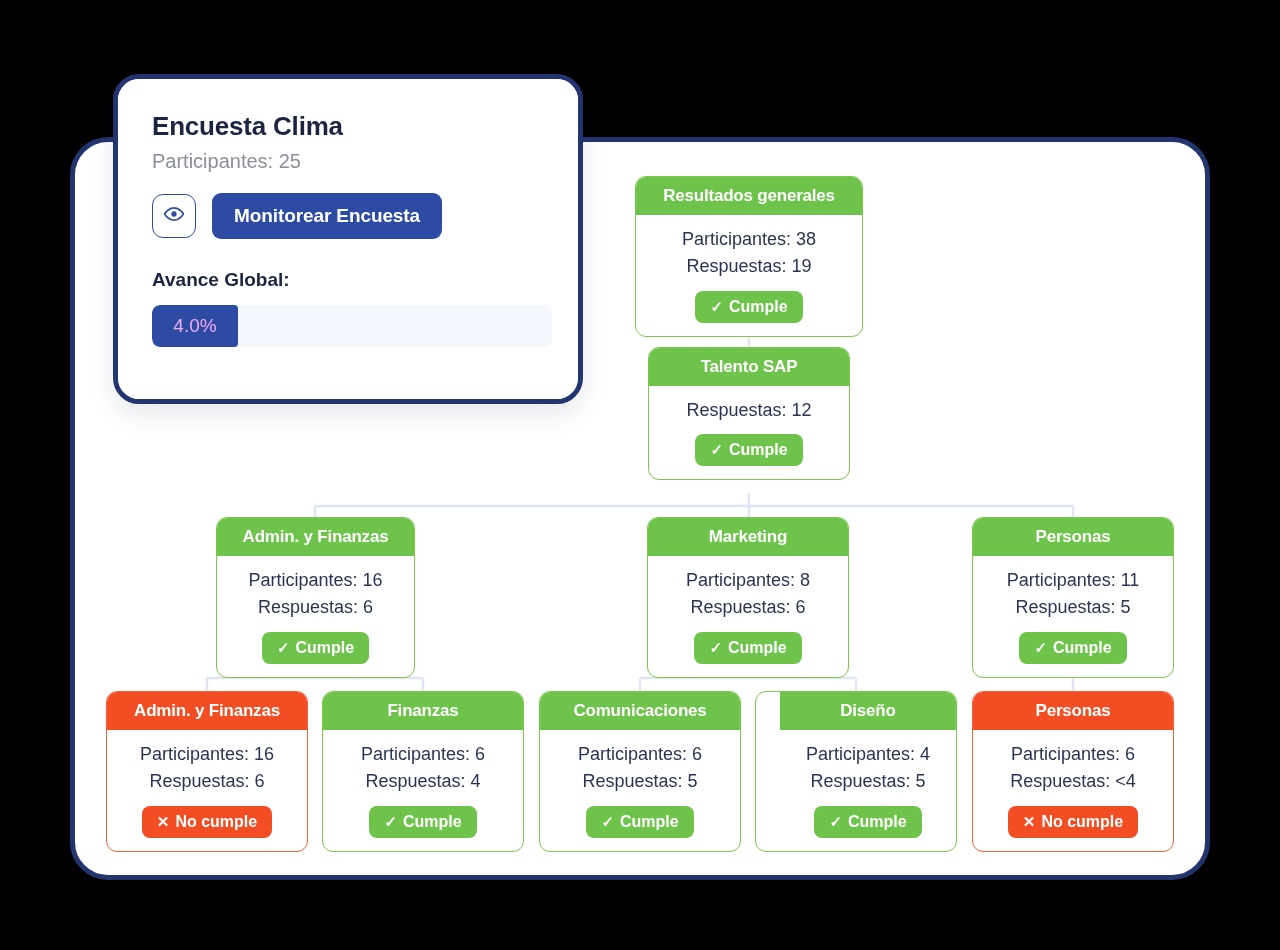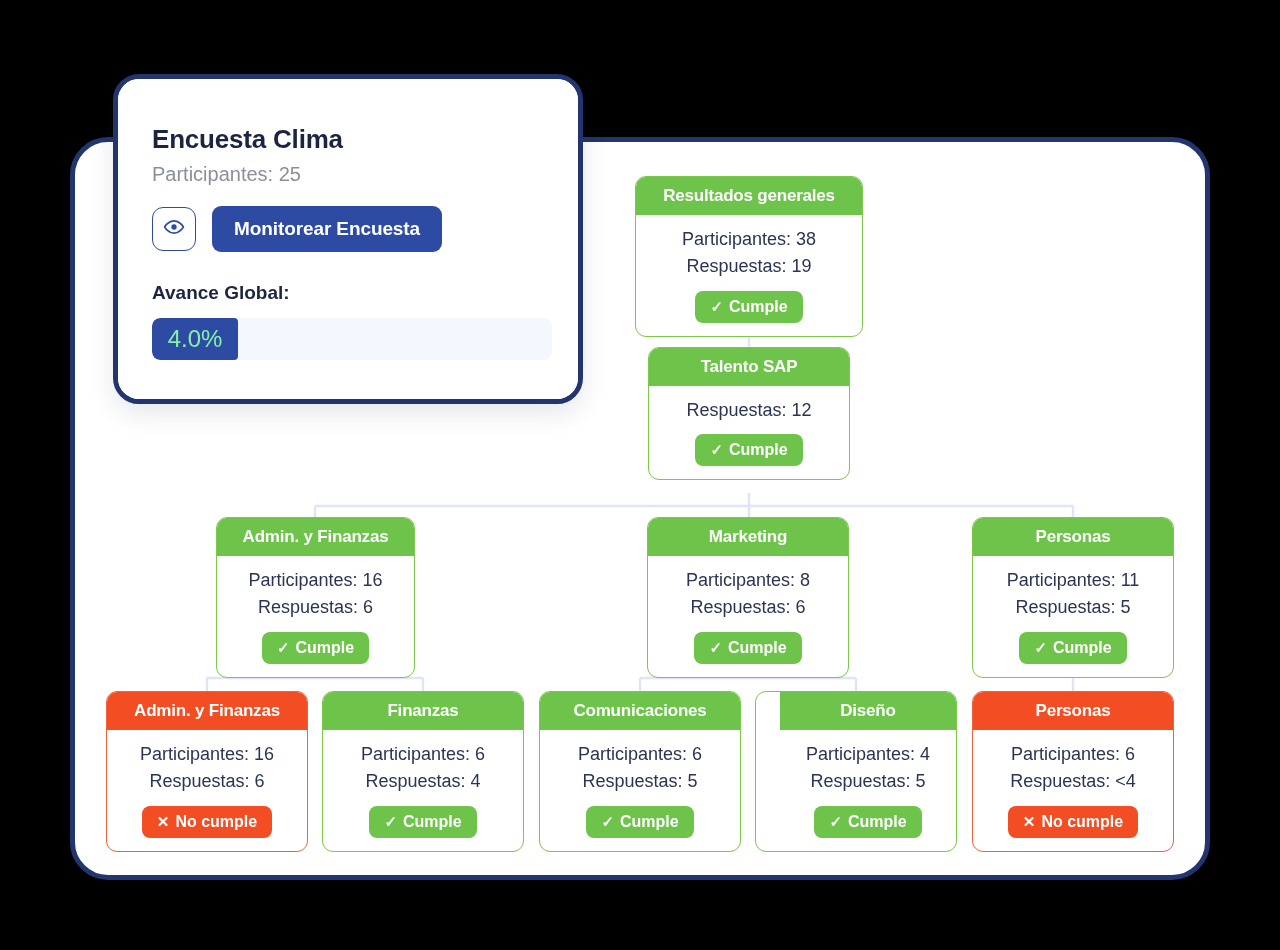--- a/index.html
+++ b/index.html
@@ -41,21 +41,21 @@
     border-radius: 26px;
     box-sizing: border-box;
     z-index: 5;
     box-shadow: 0 10px 26px rgba(20,30,70,.10);
   }
   #survey-inner {
     position: absolute;
     left: 0; top: 0; right: 0; bottom: 0;
     background: #ffffff;
     border-radius: 21px;
-    padding: 45px 34px;
+    padding: 32px 34px;
     box-sizing: border-box;
   }
   .survey-title {
     font-size: 26px;
     font-weight: bold;
     color: #1b2441;
     letter-spacing: -0.2px;
     margin: 0 0 8px 0;
   }
   .survey-participants {
@@ -111,22 +111,22 @@
     position: absolute;
     left: 0; top: 0; bottom: 0;
     width: 21.5%;
     background: #2e4ba3;
     border-radius: 8px 4px 4px 8px;
     display: flex;
     align-items: center;
     justify-content: center;
   }
   .progress-value {
-    color: #86efac;
-    font-size: 24px;
+    color: #f0abfc;
+    font-size: 19px;
   }
 
   
   #org-tree {
     position: absolute;
     left: 0; top: 0;
     width: 1280px;
     height: 950px;
     pointer-events: none;
   }

